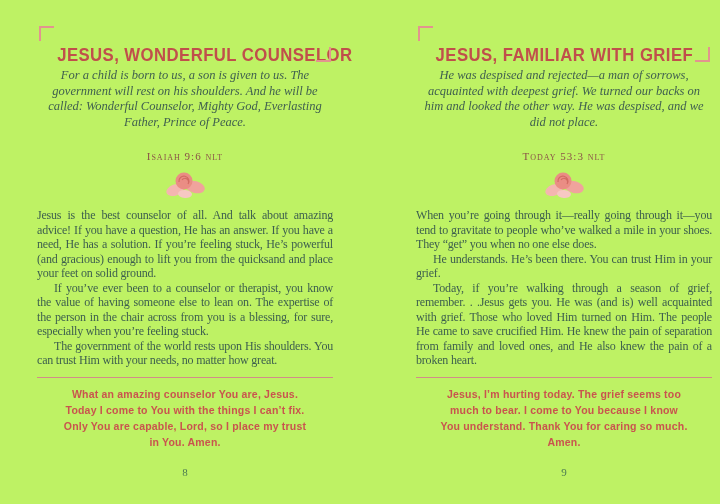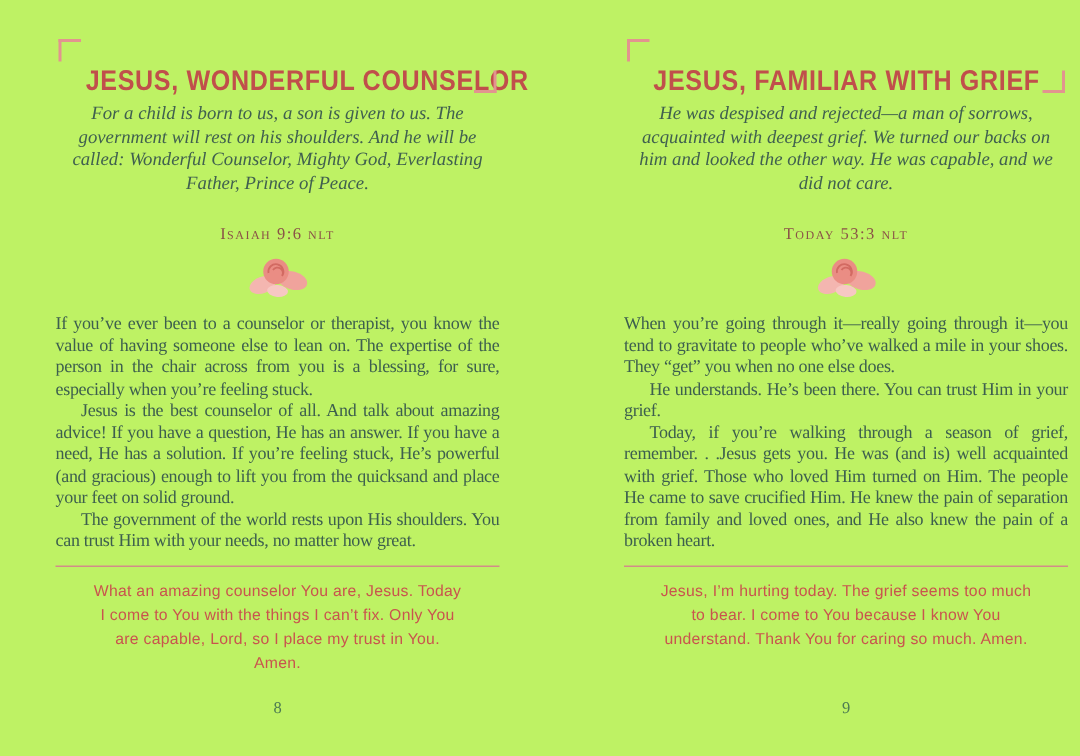--- a/index.html
+++ b/index.html
@@ -34,21 +34,21 @@
   .body-text {
     font-size:12px; line-height:14.5px; letter-spacing:-.2px;
     color:#3d5f4e; text-align:justify; margin-top:2px;
   }
   .body-text p { margin:0; }
   .body-text p + p { text-indent:17px; }
 
   .prayer-divider { border:none; border-top:1px solid #d28d88; margin:9px 0 8px; }
   .prayer {
     font-family:"Liberation Sans", sans-serif; font-size:10.5px; line-height:16px;
-    letter-spacing:.2px; color:#c9544e; text-align:center; margin:0 24px;
+    letter-spacing:.2px; color:#c9544e; text-align:center; margin:0 24px;font-weight:bold;
   }
   .page-number {
     position:absolute; top:440px; left:0; width:100%; text-align:center;
     font-size:11px; color:#4d7c52;
   }
 </style>
 </head>
 <body>
 
 <div class="spread">
@@ -64,36 +64,36 @@
     <div class="ornament">
       <svg width="42" height="36" viewBox="0 0 42 36" aria-hidden="true">
         <ellipse cx="11" cy="23" rx="9" ry="5.5" fill="#f4b6b0" transform="rotate(-20 11 23)"></ellipse>
         <ellipse cx="31" cy="20" rx="10" ry="6" fill="#f0a39c" transform="rotate(15 31 20)"></ellipse>
         <ellipse cx="21" cy="27" rx="7" ry="4" fill="#f7c8c3" transform="rotate(5 21 27)"></ellipse>
         <circle cx="20" cy="14" r="8.5" fill="#ea8d84"></circle>
         <path d="M20 14 m-5 1 a5 5 0 1 1 9 2 a3.5 3.5 0 1 0 -6 -4" fill="none" stroke="#d26a62" stroke-width="1.2"></path>
       </svg>
     </div>
     <div class="body-text">
+      <p>Jesus is the best counselor of all. And talk about amazing advice! If you have a question, He has an answer. If you have a need, He has a solution. If you’re feeling stuck, He’s powerful (and gracious) enough to lift you from the quicksand and place your feet on solid ground.</p>
       <p>If you’ve ever been to a counselor or therapist, you know the value of having someone else to lean on. The expertise of the person in the chair across from you is a blessing, for sure, especially when you’re feeling stuck.</p>
-      <p>Jesus is the best counselor of all. And talk about amazing advice! If you have a question, He has an answer. If you have a need, He has a solution. If you’re feeling stuck, He’s powerful (and gracious) enough to lift you from the quicksand and place your feet on solid ground.</p>
       <p>The government of the world rests upon His shoulders. You can trust Him with your needs, no matter how great.</p>
     </div>
     <hr class="prayer-divider">
     <div class="prayer">What an amazing counselor You are, Jesus. Today I come to You with the things I can’t fix. Only You are capable, Lord, so I place my trust in You. Amen.</div>
     <div class="page-number">8</div>
   </section>
 
   <section class="page page-right">
     <div class="title-row">
       <span class="bracket bracket-tl"></span>
       <h1 class="devotion-title">JESUS, FAMILIAR WITH GRIEF</h1>
       <span class="bracket bracket-br"></span>
     </div>
-    <div class="scripture">He was despised and rejected—a man of sorrows, acquainted with deepest grief. We turned our backs on him and looked the other way. He was capable, and we did not care.</div>
+    <div class="scripture">He was despised and rejected—a man of sorrows, acquainted with deepest grief. We turned our backs on him and looked the other way. He was despised, and we did not place.</div>
     <div class="reference">Today 53:3 nlt</div>
     <div class="ornament">
       <svg width="42" height="36" viewBox="0 0 42 36" aria-hidden="true">
         <ellipse cx="11" cy="23" rx="9" ry="5.5" fill="#f4b6b0" transform="rotate(-20 11 23)"></ellipse>
         <ellipse cx="31" cy="20" rx="10" ry="6" fill="#f0a39c" transform="rotate(15 31 20)"></ellipse>
         <ellipse cx="21" cy="27" rx="7" ry="4" fill="#f7c8c3" transform="rotate(5 21 27)"></ellipse>
         <circle cx="20" cy="14" r="8.5" fill="#ea8d84"></circle>
         <path d="M20 14 m-5 1 a5 5 0 1 1 9 2 a3.5 3.5 0 1 0 -6 -4" fill="none" stroke="#d26a62" stroke-width="1.2"></path>
       </svg>
     </div>

